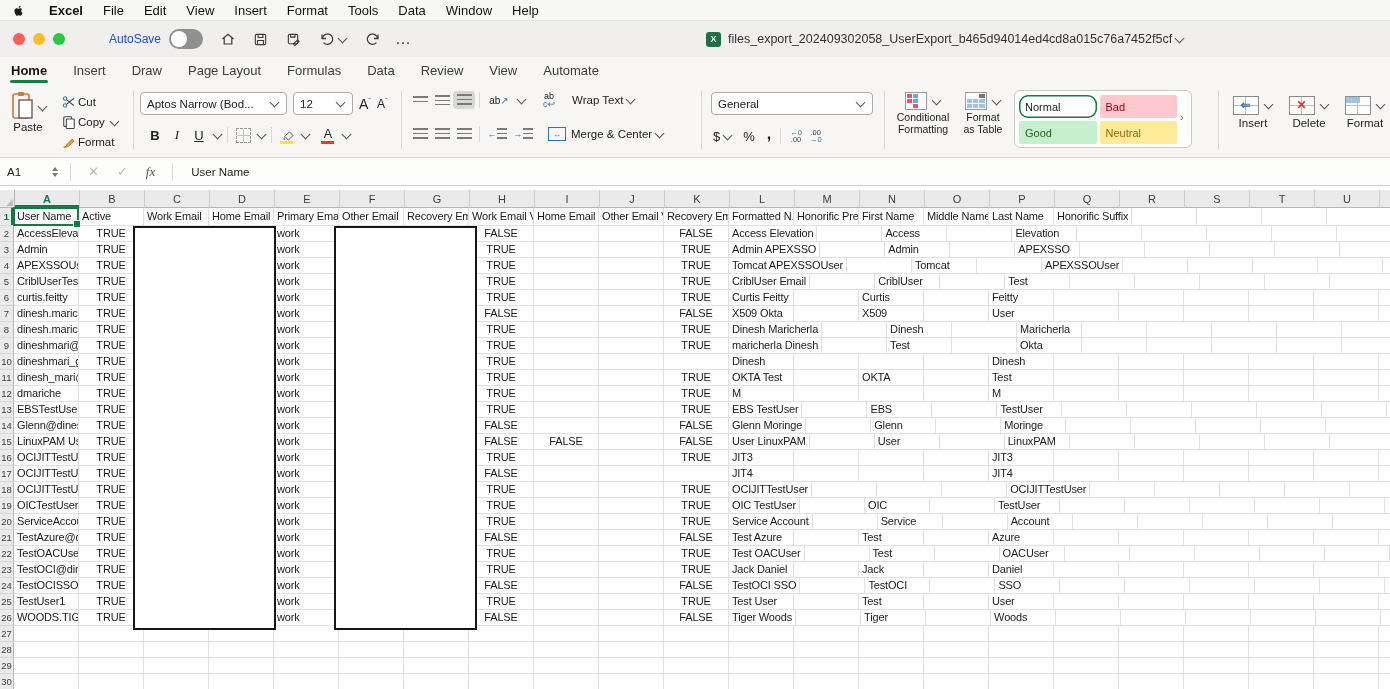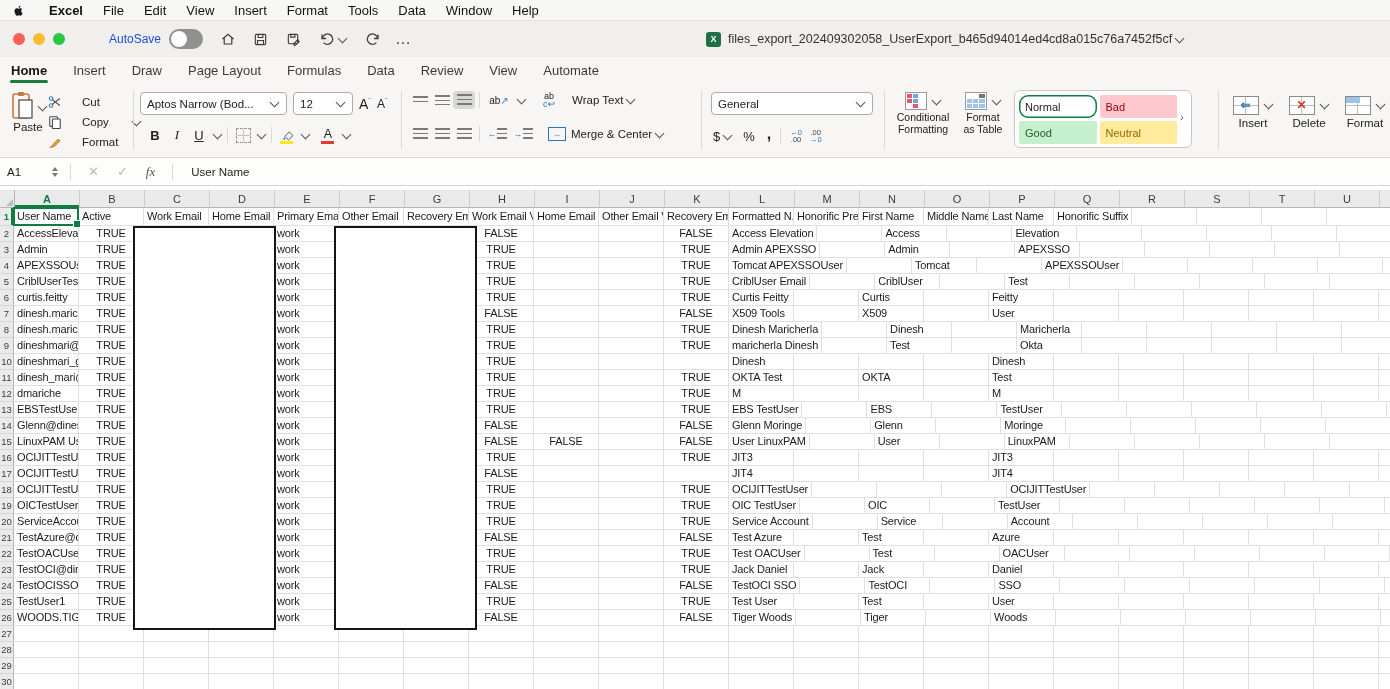--- a/index.html
+++ b/index.html
@@ -35,21 +35,21 @@
   .rtab{position:relative;padding:2px 1px;white-space:nowrap;}
   .rtab.active{font-weight:bold;color:#151515;}
   .rtab.active::after{content:"";position:absolute;left:0;right:0;bottom:-3px;height:3px;background:#15803d;border-radius:2px;}
   
   .ribbon{position:absolute;top:83px;left:0;width:1390px;height:74px;background:#f7f6f4;border-bottom:1px solid #d6d6d4;font-size:11.5px;color:#222;}
   .rsep{position:absolute;top:8px;width:1px;height:58px;background:#d9d9d7;}
   .rgroup{position:absolute;top:0;height:74px;}
   .lbl{font-size:11.5px;color:#222;white-space:nowrap;}
   
   .paste-btn{position:absolute;left:5px;top:8px;width:46px;text-align:center;}
-  .cutrow{position:absolute;left:48px;display:flex;align-items:center;gap:20px;height:18px;}
+  .cutrow{position:absolute;left:62px;display:flex;align-items:center;gap:2px;height:18px;}
   .combo{background:#fff;border:1px solid #ababab;border-radius:4px;display:flex;align-items:center;
          padding:0 6px;height:21px;font-size:11.5px;color:#222;white-space:nowrap;overflow:hidden;}
   .combo .chev{margin-left:auto;}
   .fmt-btn{width:22px;height:20px;display:flex;align-items:center;justify-content:center;position:relative;}
   .bold-b{font-weight:bold;font-size:13px;}
   .ital-i{font-style:italic;font-size:13px;font-family:"Liberation Serif",serif;}
   .under-u{font-size:13px;text-decoration:underline;}
   .color-bar{position:absolute;left:3px;bottom:1px;width:15px;height:3px;}
   .border-ic{width:13px;height:13px;border:1px dashed #9a9a9a;background:
      linear-gradient(#c4c4c4 0 0) center/1px 100% no-repeat,
@@ -607,21 +607,21 @@
       <div class="c ctr">TRUE</div>
       <div class="c"></div>
       <div class="c"></div>
       <div class="c">work</div>
       <div class="c"></div>
       <div class="c"></div>
       <div class="c ctr">FALSE</div>
       <div class="c ctr"></div>
       <div class="c ctr"></div>
       <div class="c ctr">FALSE</div>
-      <div class="c spill">X509 Tools</div>
+      <div class="c spill">X509 Okta</div>
       <div class="c"></div>
       <div class="c spill">X509</div>
       <div class="c"></div>
       <div class="c spill">User</div>
       <div class="c"></div>
       <div class="c"></div>
       <div class="c"></div>
       <div class="c"></div>
       <div class="c"></div>
       <div class="c"></div>

